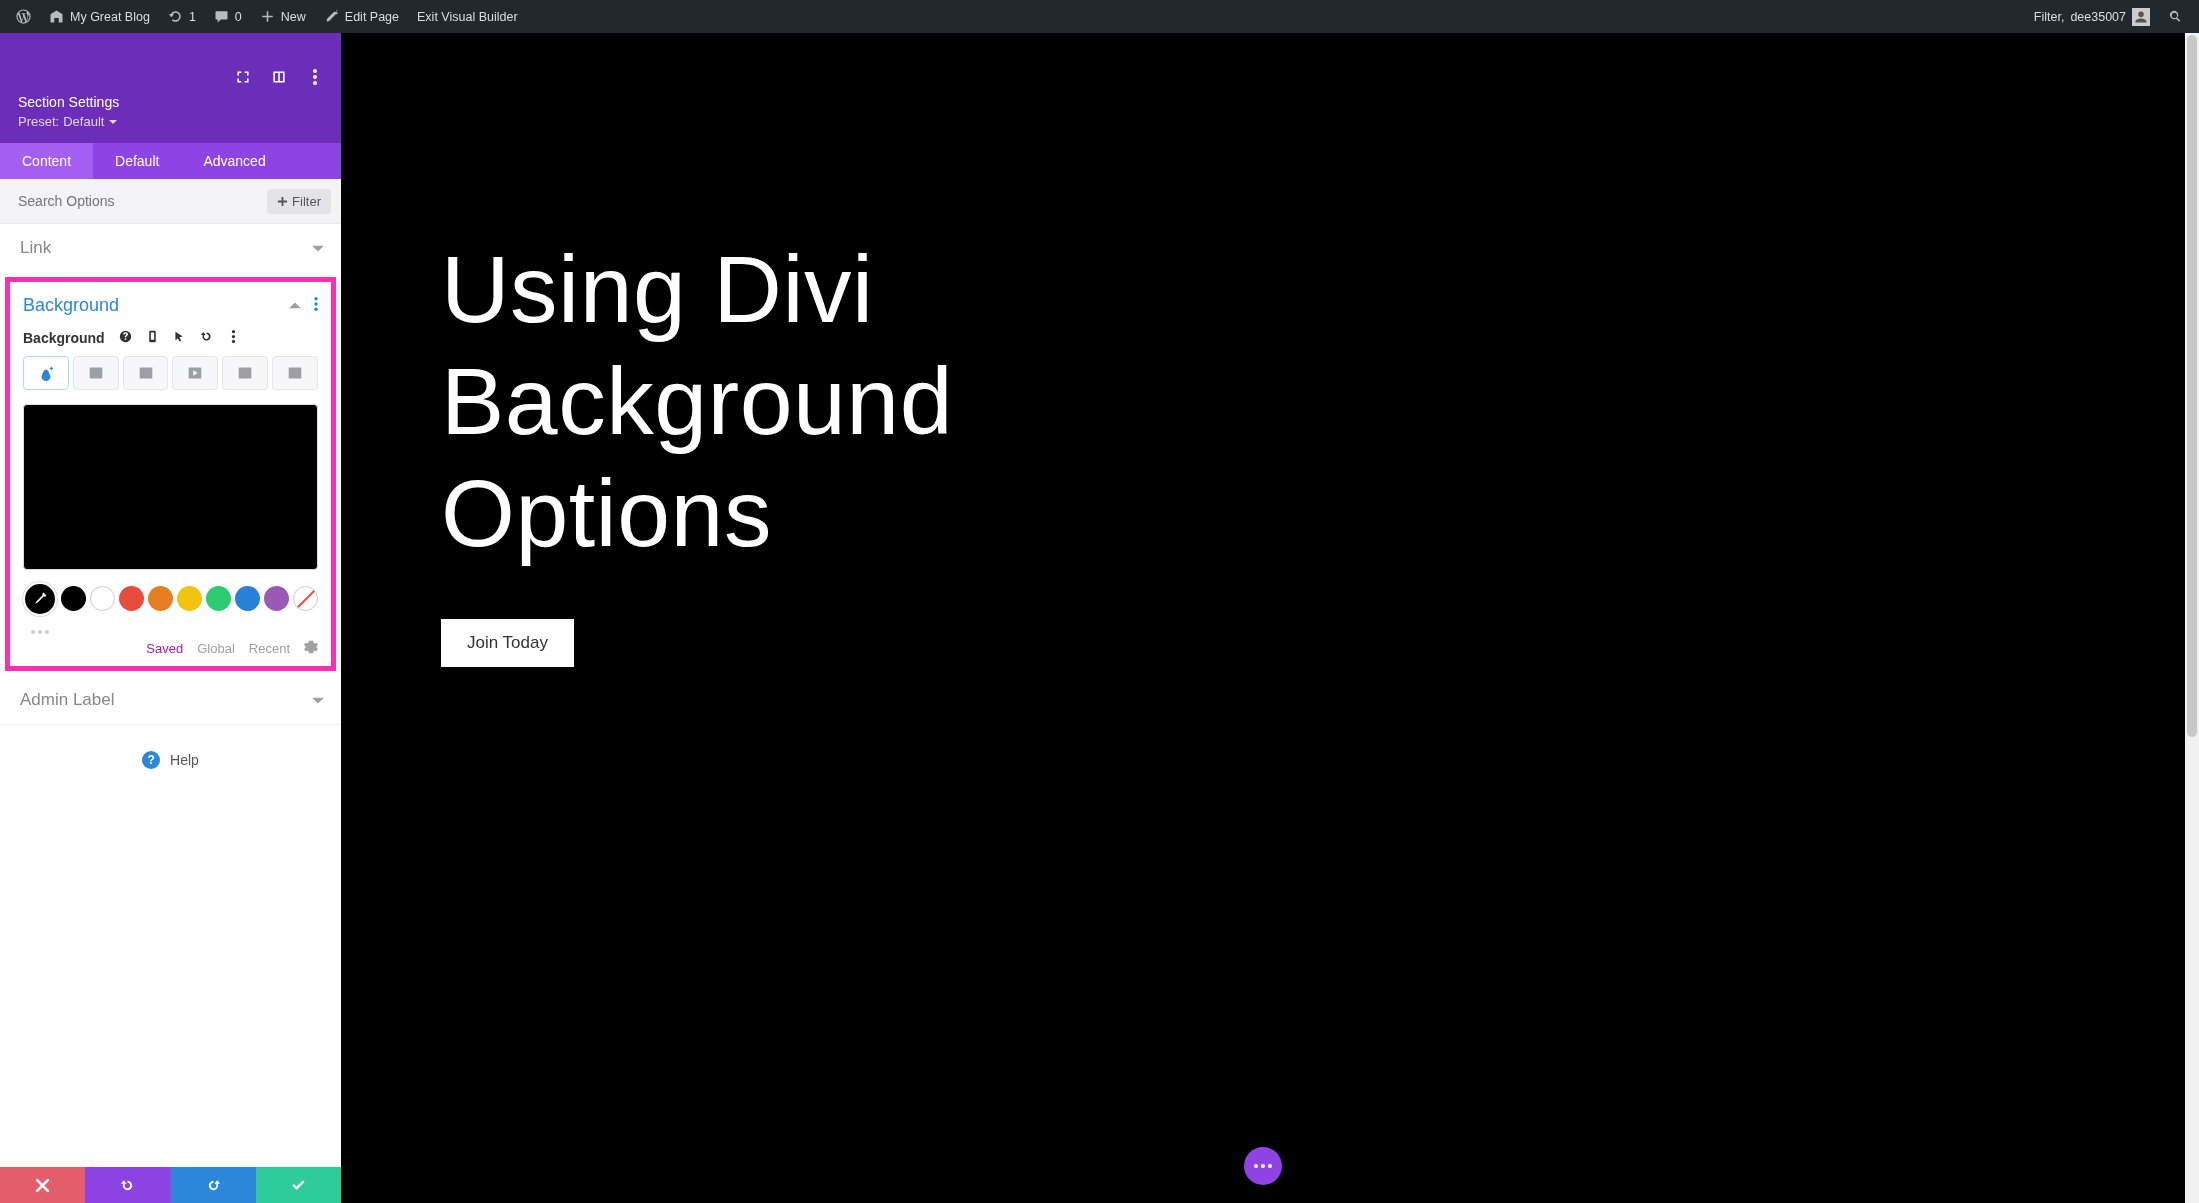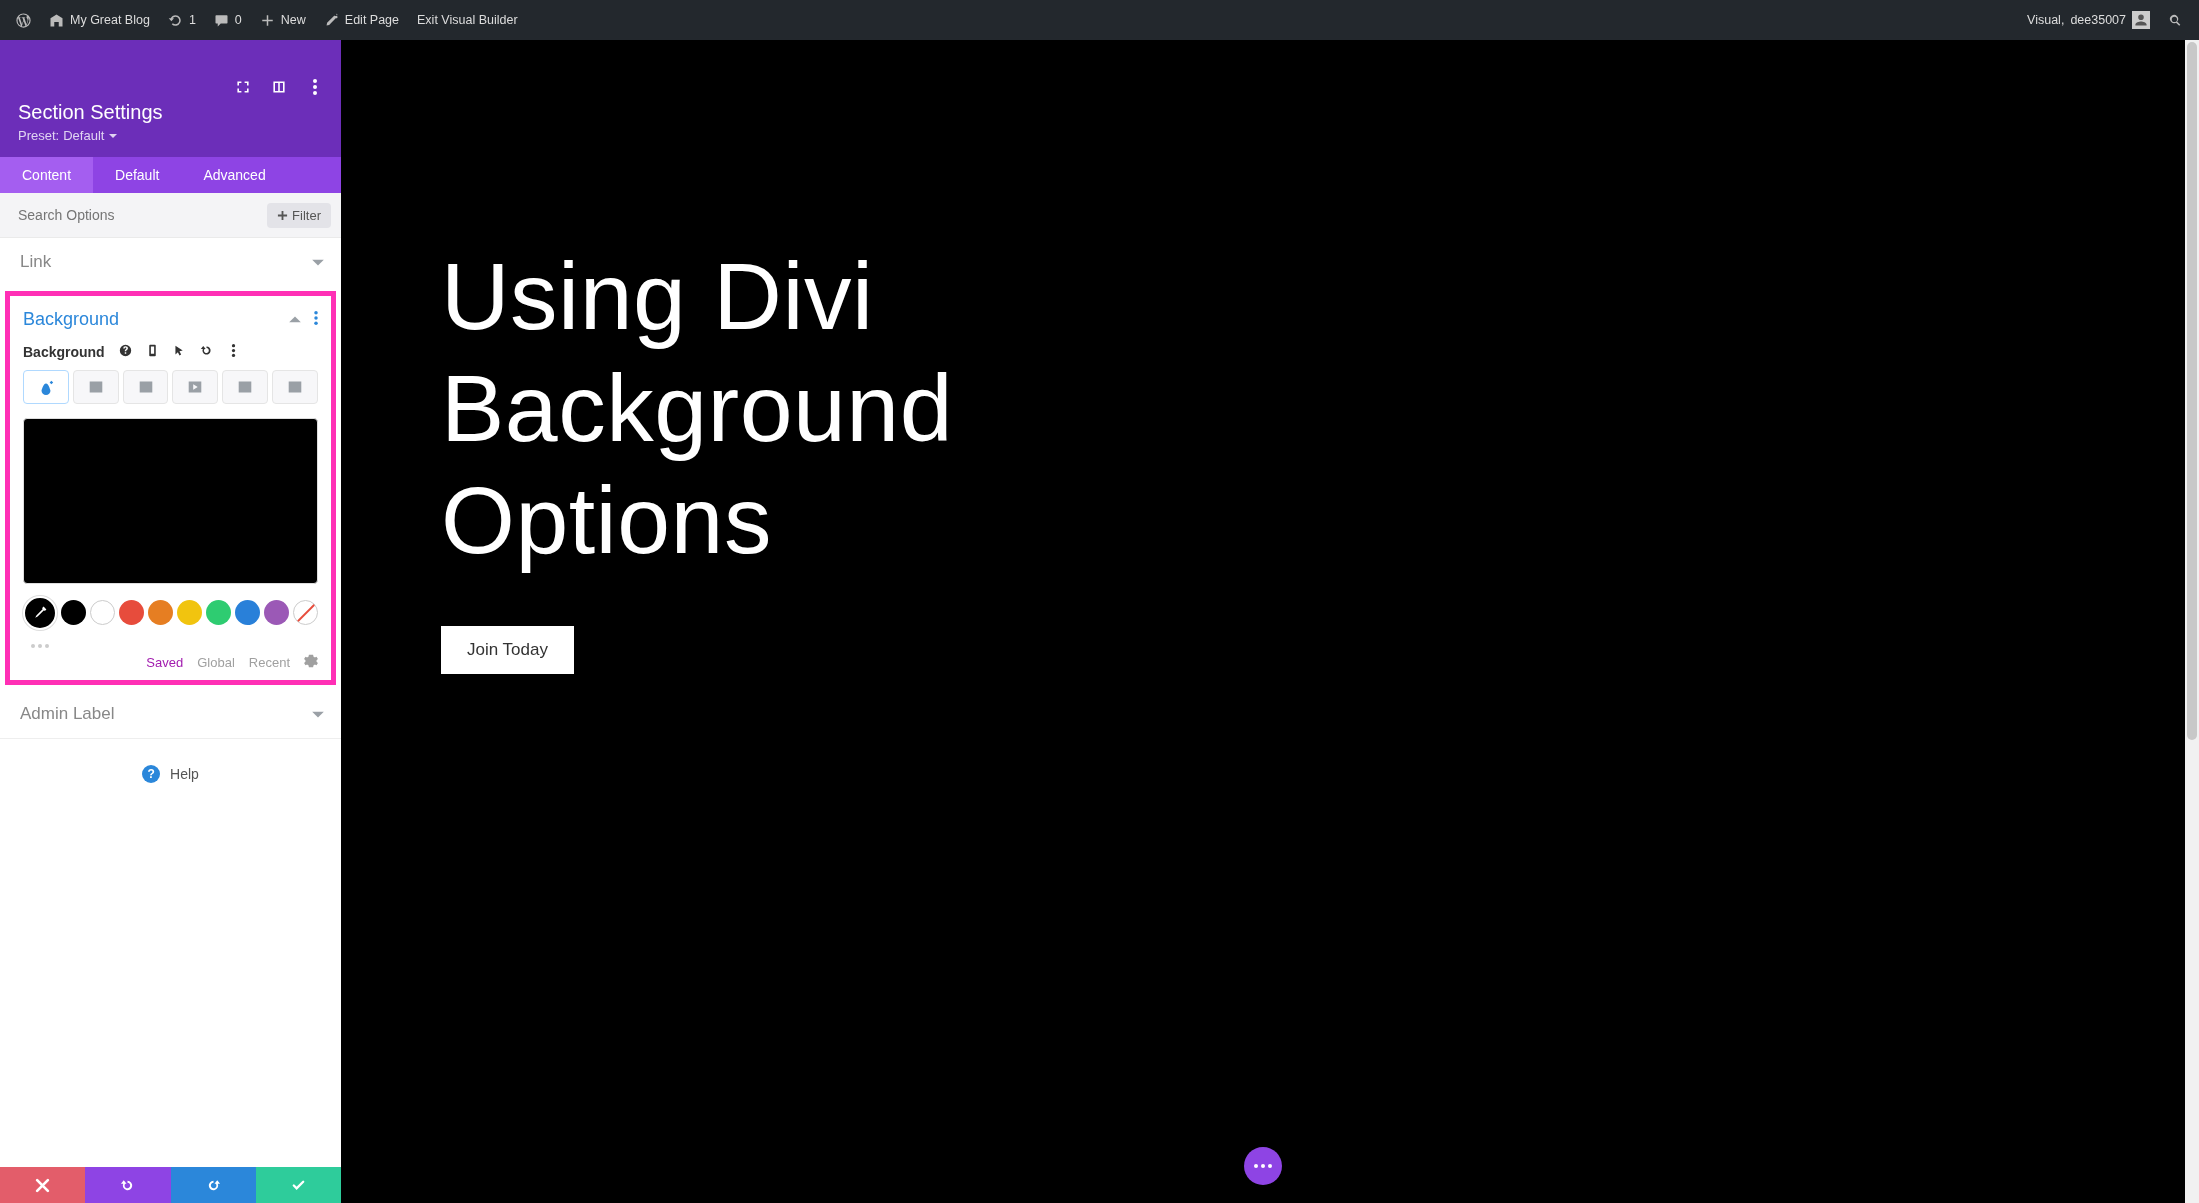--- a/index.html
+++ b/index.html
@@ -1,21 +1,21 @@
 <!DOCTYPE html>
 <html><head>
 <meta charset="utf-8">
 <style>
   * { box-sizing: border-box; margin: 0; padding: 0; }
   html, body { width: 100%; height: 100%; font-family: -apple-system, "Helvetica Neue", Arial, sans-serif; }
   body { display: flex; flex-direction: column; background: #000; overflow: hidden; }
 
   
   .wp-bar {
-    height: 40px;
+    height: 33px;
     background: #23282d;
     color: #ddd;
     display: flex;
     align-items: center;
     font-size: 12.5px;
     padding: 0 8px;
     flex-shrink: 0;
     gap: 6px;
   }
   .wp-bar .left-items, .wp-bar .right-items { display: flex; align-items: center; gap: 2px; }
@@ -36,21 +36,21 @@
     flex-direction: column;
     flex-shrink: 0;
     position: relative;
   }
   .sidebar-header {
     background: #6c2eb9;
     color: #fff;
     padding: 14px 18px 14px 18px;
   }
   .sidebar-header-top { display: flex; align-items: center; justify-content: space-between; }
-  .sidebar-title { font-size: 20px; font-weight: 500; margin-top: 47px; }
+  .sidebar-title { font-size: 14px; font-weight: 500; margin-top: 47px; }
   .sidebar-header-icons { display: flex; align-items: center; gap: 20px; }
   .sidebar-header-icons svg { width: 16px; height: 16px; fill: #fff; }
   .preset-row { margin-top: 4px; font-size: 13px; color: #e0d3f2; display: flex; align-items: center; gap: 4px;}
   .preset-row svg { width: 10px; height: 10px; fill: #e0d3f2; }
 
   .tabs-row {
     background: #8e44e4;
     display: flex;
     height: 36px;
     font-size: 14px;
@@ -231,21 +231,21 @@
           <path d="m13.89 3.39 2.72 2.72-9.77 9.77-3.39.67.67-3.39ZM16.5 2.5a1.55 1.55 0 0 1 2.19 0l-.39.39-2.19-2.19Zm.39 1.11.72.72a1.55 1.55 0 0 1 0 2.19l-.72.72-2.91-2.91Z"></path>
         </svg>
       <span>Edit Page</span>
     </div>
     <div class="item">
       <span>Exit Visual Builder</span>
     </div>
   </div>
   <div class="right-items">
     <div class="item">
-      <span>Visual,</span>
+      <span>Filter,</span>
       <span>dee35007</span>
       <span class="avatar-box">
         <svg viewBox="0 0 20 20">
             <path d="M10 10a4 4 0 1 0-4-4 4 4 0 0 0 4 4Zm0 2c-3 0-8 1.5-8 4.5V18h16v-1.5c0-3-5-4.5-8-4.5Z"></path>
           </svg>
       </span>
     </div>
     <div class="item">
       <svg viewBox="0 0 20 20">
           <path d="M12.14 4.18a5.5 5.5 0 1 0-1.43 8.66l4.25 4.25 1.41-1.41-4.25-4.25a5.5 5.5 0 0 0 .02-7.25ZM8.5 12A3.5 3.5 0 1 1 12 8.5 3.5 3.5 0 0 1 8.5 12Z"></path>

